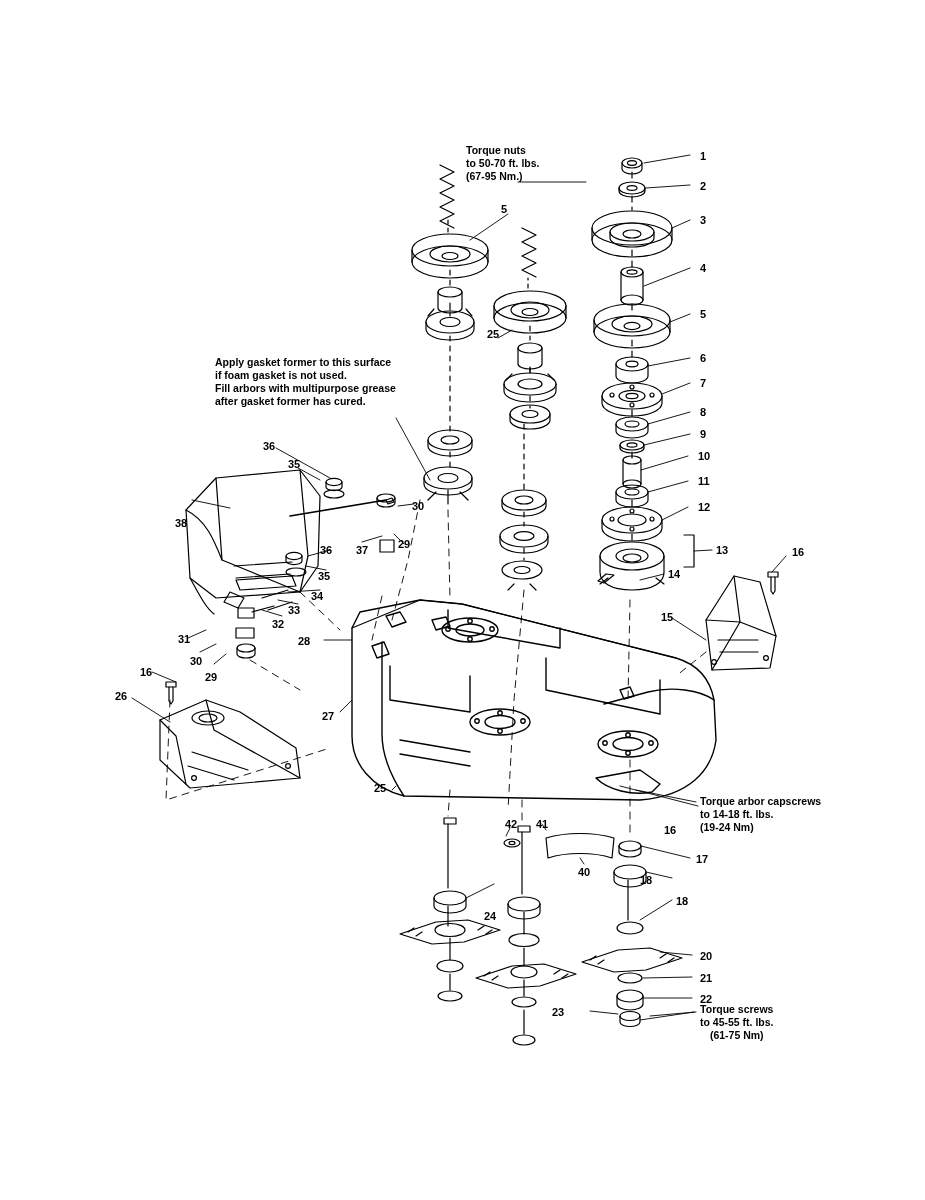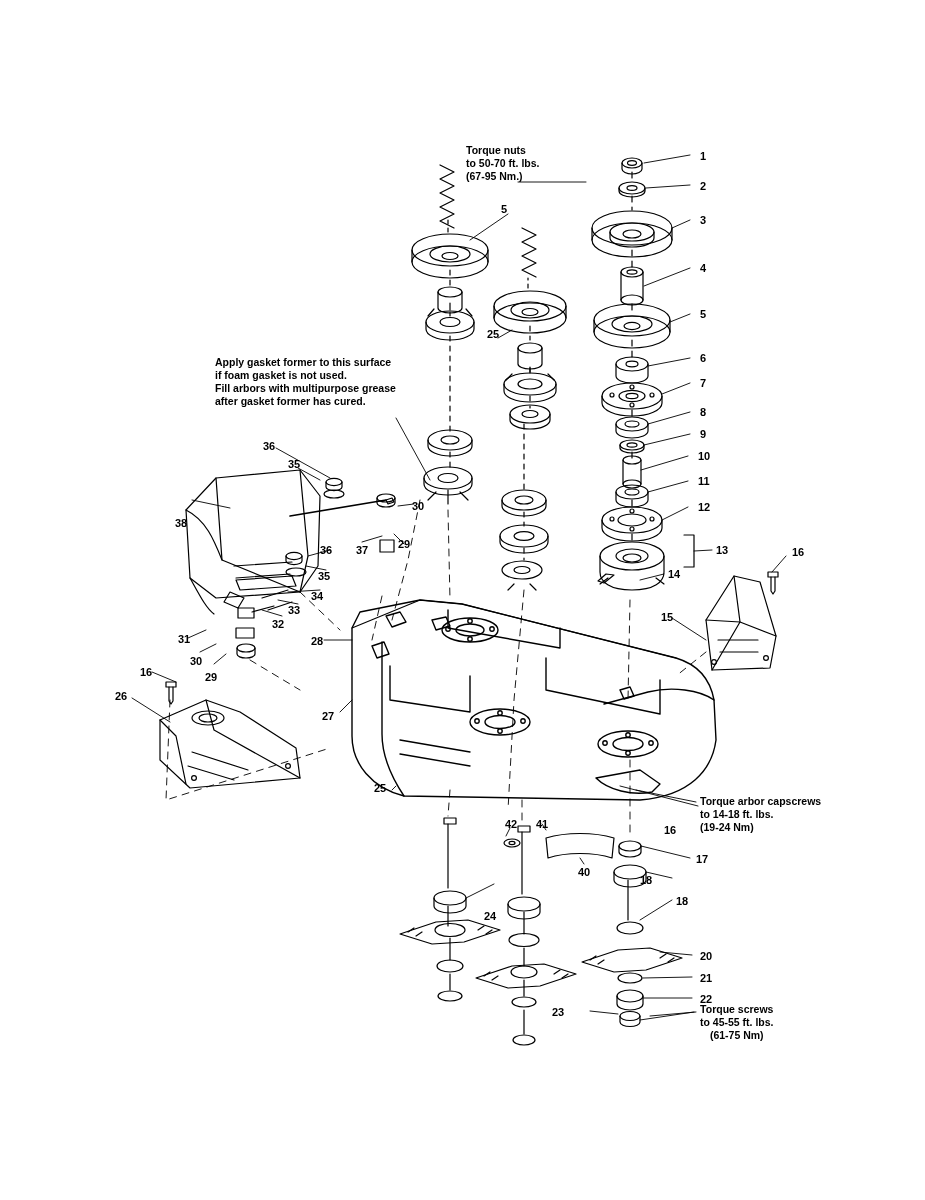--- a/index.html
+++ b/index.html
@@ -473,21 +473,21 @@
   <div class="callout" style="left:640px; top:874px;">18</div>
   <div class="callout" style="left:676px; top:895px;">18</div>
   <div class="callout" style="left:700px; top:950px;">20</div>
   <div class="callout" style="left:700px; top:972px;">21</div>
   <div class="callout" style="left:700px; top:993px;">22</div>
   <div class="callout" style="left:552px; top:1006px;">23</div>
   <div class="callout" style="left:484px; top:876px;margin-top:34px;">24</div>
   <div class="callout" style="left:374px; top:782px;">25</div>
   <div class="callout" style="left:115px; top:690px;">26</div>
   <div class="callout" style="left:322px; top:710px;">27</div>
-  <div class="callout" style="left:311px; top:635px;">28</div>
+  <div class="callout" style="left:298px; top:635px;">28</div>
   <div class="callout" style="left:398px; top:538px;">29</div>
   <div class="callout" style="left:205px; top:671px;">29</div>
   <div class="callout" style="left:412px; top:500px;">30</div>
   <div class="callout" style="left:190px; top:655px;">30</div>
   <div class="callout" style="left:178px; top:633px;">31</div>
   <div class="callout" style="left:272px; top:618px;">32</div>
   <div class="callout" style="left:288px; top:604px;">33</div>
   <div class="callout" style="left:311px; top:590px;">34</div>
   <div class="callout" style="left:288px; top:458px;">35</div>
   <div class="callout" style="left:318px; top:570px;">35</div>

